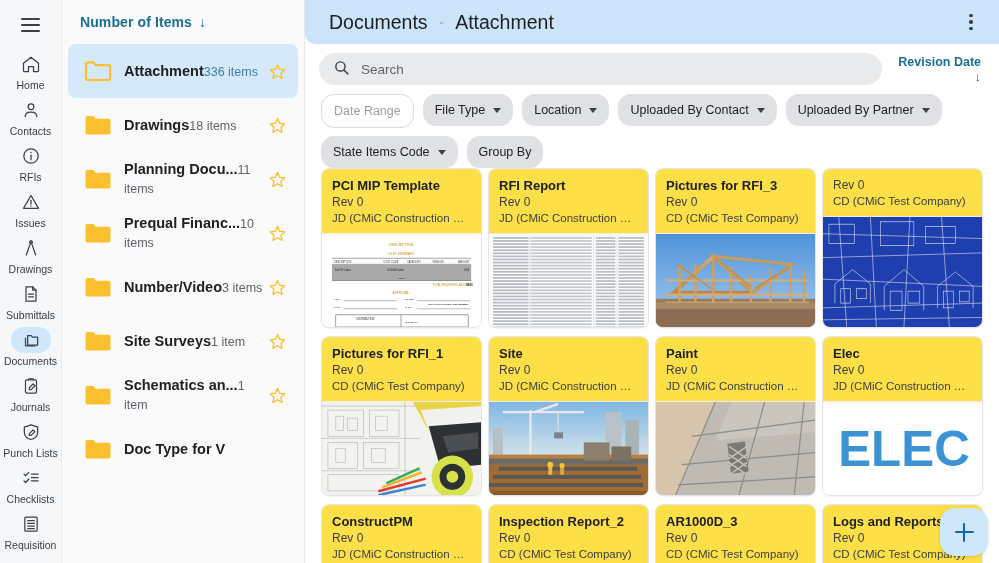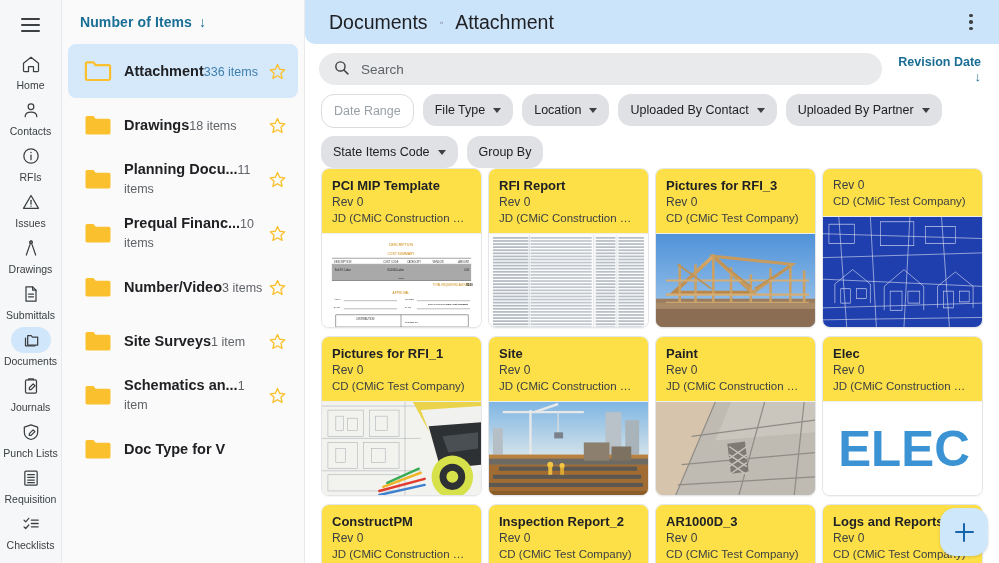--- a/index.html
+++ b/index.html
@@ -250,40 +250,40 @@
             <svg width="20" height="20" viewBox="0 0 24 24" fill="none" stroke="#3c4043" stroke-width="1.5" stroke-linejoin="round" stroke-linecap="round">
               <path d="M12 3.4 20 6.2v6c0 5-3.6 7.6-8 8.8-4.4-1.2-8-3.8-8-8.8v-6z"></path>
               <path d="M14.6 9.4 10 14v2.1h2.1l4.6-4.6z"></path>
             </svg>
           </span>
           <span class="rail-label">Punch Lists</span>
         </div>
         <div class="rail-item">
           <span class="rail-icon-wrap">
             <svg width="20" height="20" viewBox="0 0 24 24" fill="none" stroke="#3c4043" stroke-width="1.5" stroke-linejoin="round" stroke-linecap="round">
+              <polyline points="3.6,7.4 5.6,9.4 9.4,5.2"></polyline>
+              <polyline points="3.6,15.4 5.6,17.4 9.4,13.2"></polyline>
+              <line x1="12.4" y1="7.4" x2="20.6" y2="7.4"></line>
+              <line x1="12.4" y1="11.4" x2="20.6" y2="11.4"></line>
+              <line x1="12.4" y1="15.4" x2="20.6" y2="15.4"></line>
+            </svg>
+          </span>
+          <span class="rail-label">Checklists</span>
+        </div>
+        <div class="rail-item">
+          <span class="rail-icon-wrap">
+            <svg width="20" height="20" viewBox="0 0 24 24" fill="none" stroke="#3c4043" stroke-width="1.5" stroke-linejoin="round" stroke-linecap="round">
               <rect x="4.6" y="3.6" width="14.8" height="17" rx="1.2"></rect>
               <line x1="8" y1="8" x2="16" y2="8"></line>
               <line x1="8" y1="11.2" x2="16" y2="11.2"></line>
               <line x1="8" y1="14.4" x2="16" y2="14.4"></line>
               <line x1="8" y1="17.6" x2="16" y2="17.6"></line>
             </svg>
           </span>
           <span class="rail-label">Requisition</span>
-        </div>
-        <div class="rail-item">
-          <span class="rail-icon-wrap">
-            <svg width="20" height="20" viewBox="0 0 24 24" fill="none" stroke="#3c4043" stroke-width="1.5" stroke-linejoin="round" stroke-linecap="round">
-              <polyline points="3.6,7.4 5.6,9.4 9.4,5.2"></polyline>
-              <polyline points="3.6,15.4 5.6,17.4 9.4,13.2"></polyline>
-              <line x1="12.4" y1="7.4" x2="20.6" y2="7.4"></line>
-              <line x1="12.4" y1="11.4" x2="20.6" y2="11.4"></line>
-              <line x1="12.4" y1="15.4" x2="20.6" y2="15.4"></line>
-            </svg>
-          </span>
-          <span class="rail-label">Checklists</span>
         </div>
       </div>
   </div>
 
   <div class="folders">
     <div class="folders-head">
       <span class="sort-label">Number of Items</span>
       <span class="sort-arrow">↓</span>
     </div>
     <div id="folder-rows">

